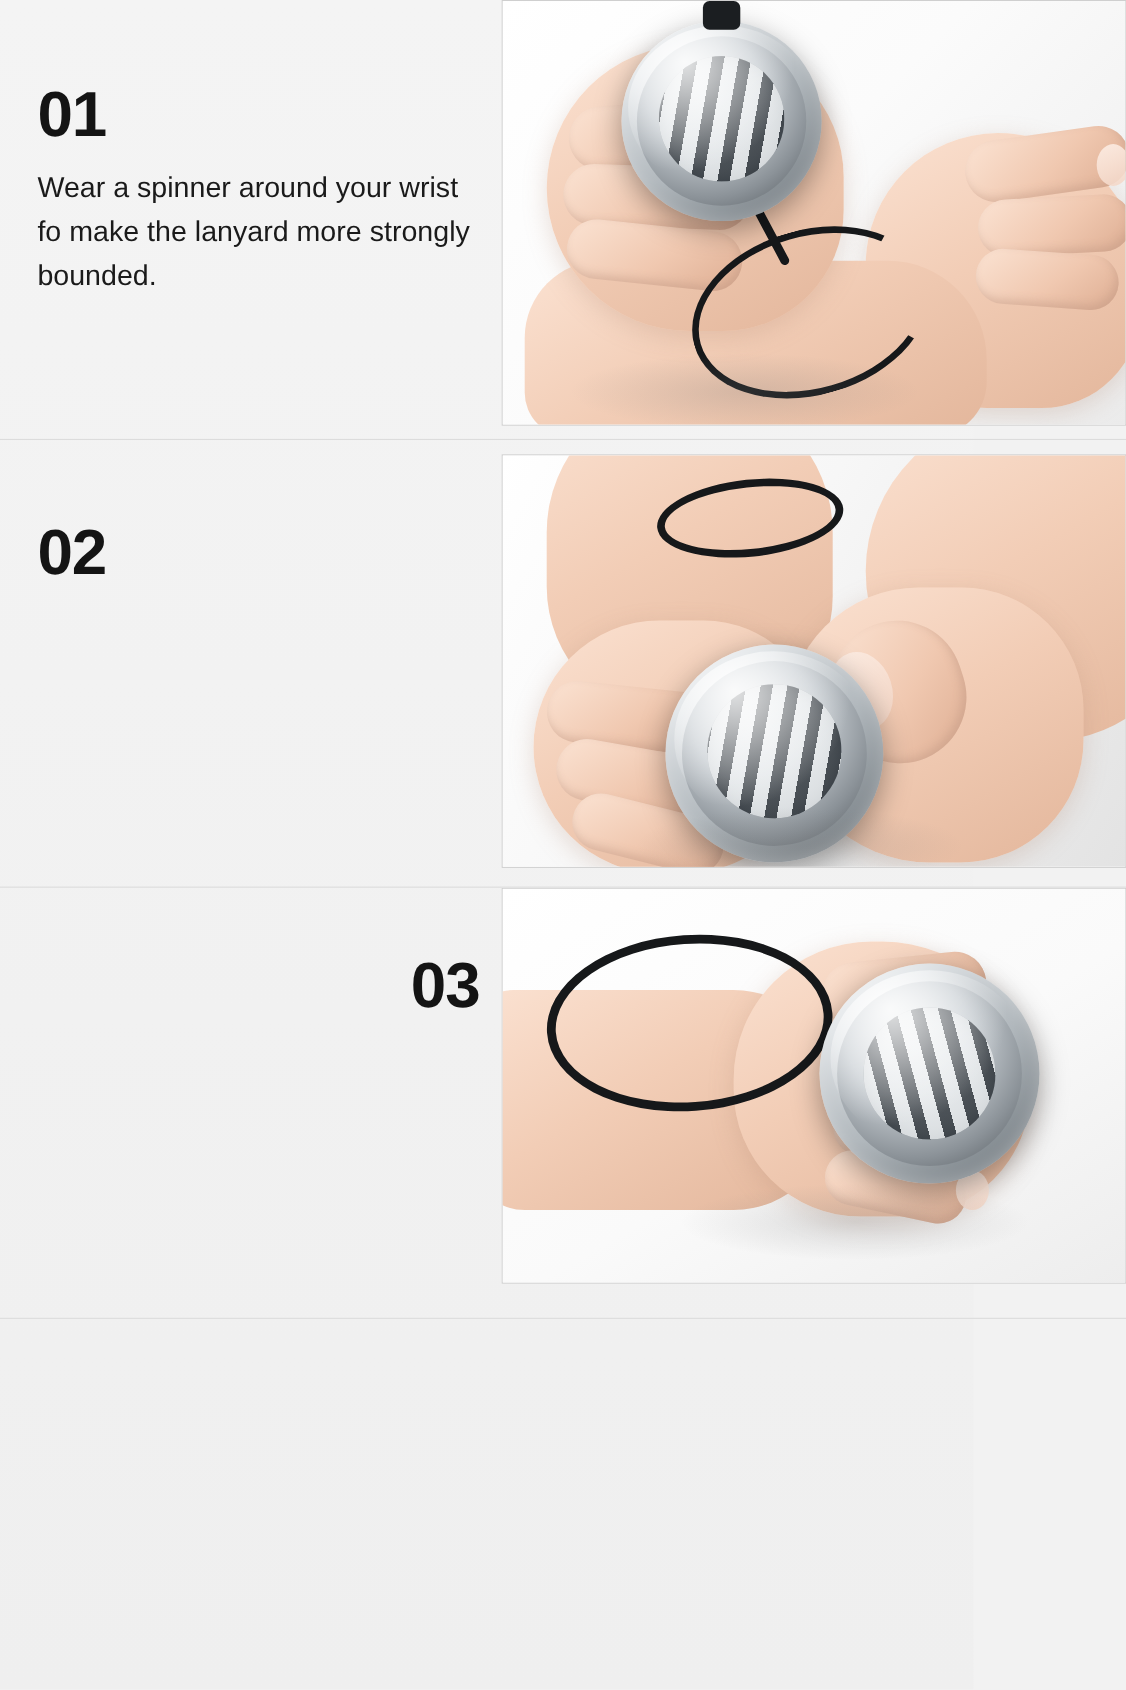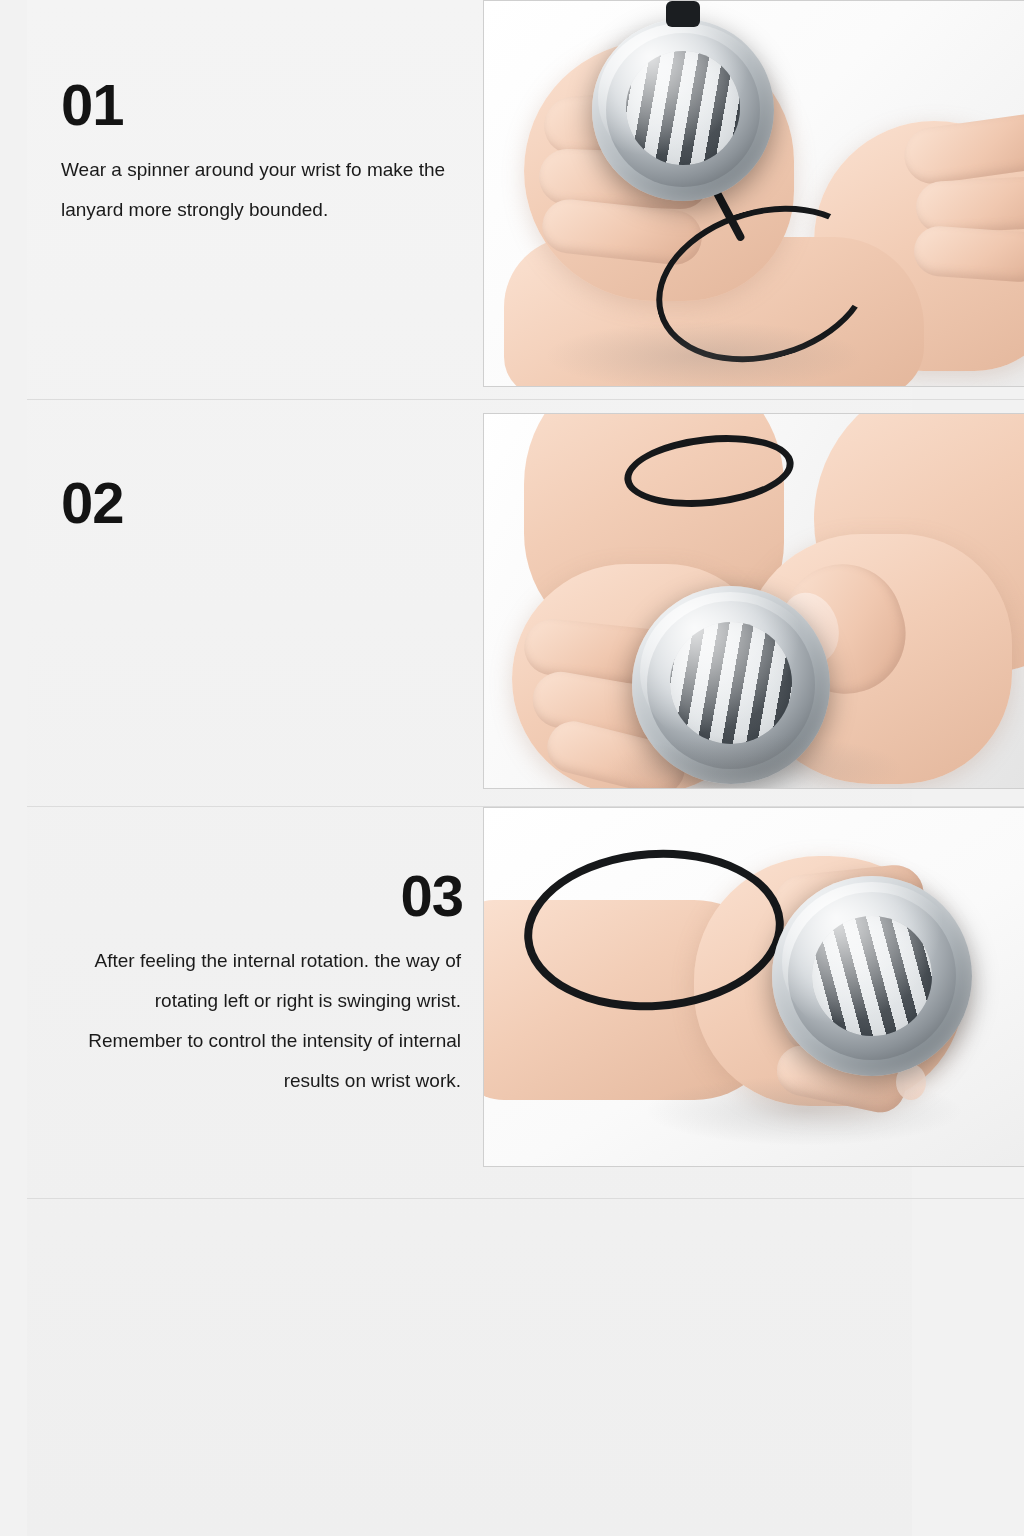--- a/index.html
+++ b/index.html
@@ -8,21 +8,20 @@
     height: 1536px;
     background: #f2f2f2;
     font-family: "Liberation Sans", sans-serif;
     overflow: hidden;
   }
   .page {
     position: relative;
     width: 885px;
     height: 1536px;
     background: linear-gradient(180deg,#f4f4f4 0%, #f1f1f1 60%, #efefef 100%);
-    margin-left: 27px;
   }
 
   .step {
     position: relative;
     width: 1024px;
     display: flex;
     align-items: flex-start;
     border-bottom: 1px solid #dcdcdc;
   }
   .step-1 { height: 400px; }
@@ -37,21 +36,21 @@
     height: 100%;
   }
   .num {
     font-size: 58px;
     font-weight: bold;
     color: #141414;
     letter-spacing: -1px;
     line-height: 1;
   }
   .desc {
-    font-size: 19px;
+    font-size: 26px;
     line-height: 40px;
     color: #1a1a1a;
     margin-top: 16px;
     max-width: 400px;
   }
   .step-1 .num { margin-top: 76px; }
   .step-2 .num { margin-top: 74px; }
   .step-3 .num { margin-top: 60px; }
 
   .img-col {
@@ -228,21 +227,20 @@
           </div>
           <div class="shadowblob" style="left:120px; top:320px; width:300px; height:70px;"></div>
         </div>
       </figure>
     </div>
   </section>
 
   <section class="step step-3">
     <div class="text-col">
       <div class="num">03</div>
-      <p class="desc">After feeling the internal rotation. the way of rotating left or right is swinging wrist. Remember to control the intensity of internal results on wrist work.</p>
     </div>
     <div class="img-col">
       <figure class="photo p3">
         <div class="scene" style="background:linear-gradient(150deg,#ffffff 0%,#fafafa 55%,#ededed 100%);">
 
           <div class="skin" style="left:-30px; top:92px; width:330px; height:200px; border-radius:40px 90px 90px 50px;"></div>
 
           <div class="skin soft" style="left:210px; top:48px; width:270px; height:250px; border-radius:130px 140px 120px 120px;"></div>
           <div class="finger" style="left:290px; top:62px; width:150px; height:58px; transform:rotate(-6deg);"></div>
           <div class="finger" style="left:300px; top:196px; width:145px; height:54px; transform:rotate(8deg);"></div>

